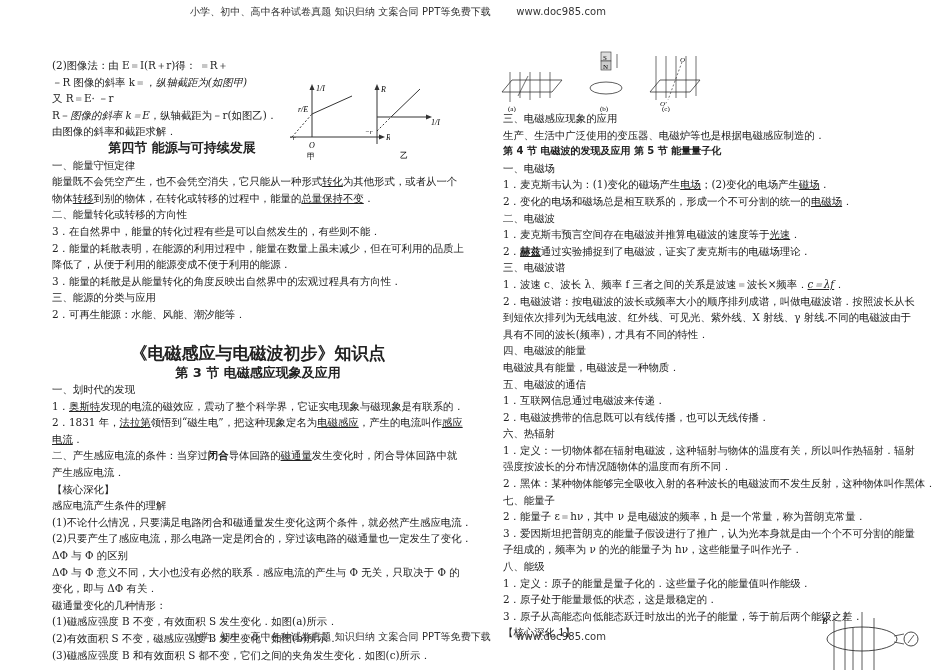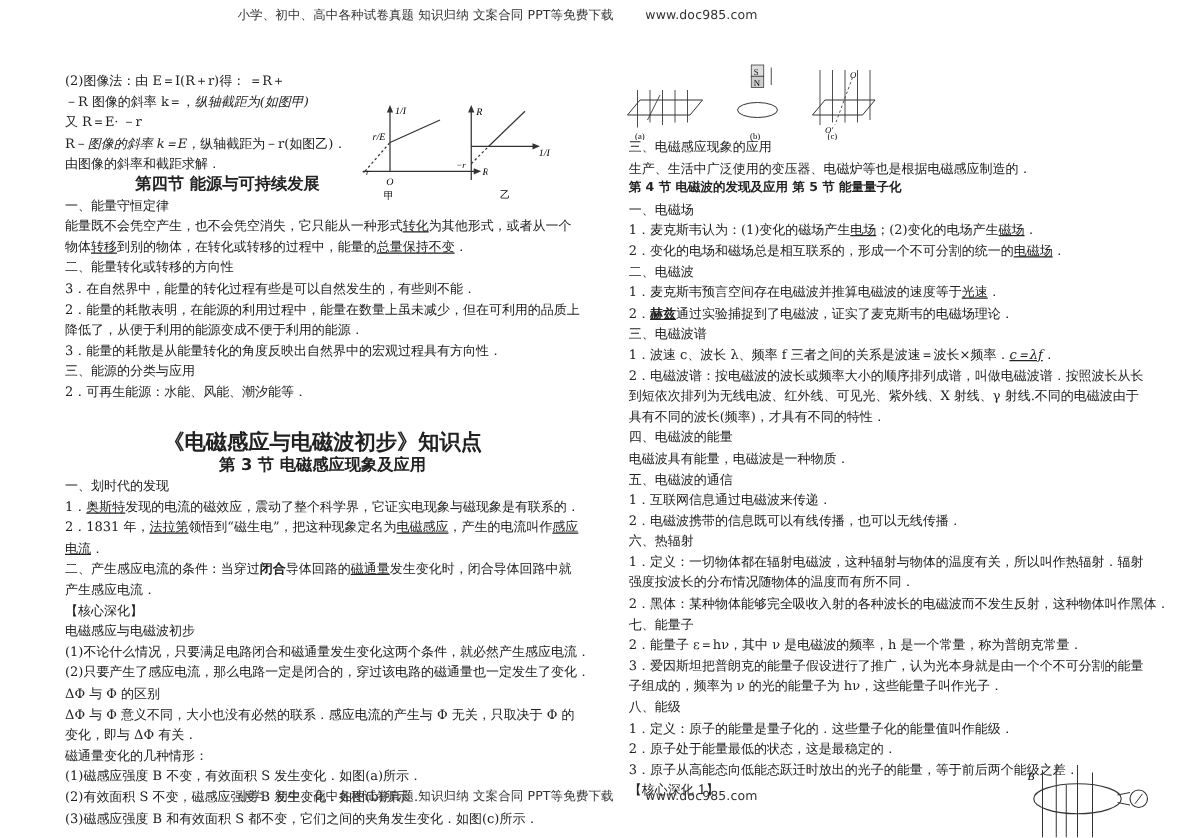--- a/index.html
+++ b/index.html
@@ -46,21 +46,21 @@
   <div class="ln">三、能源的分类与应用</div>
   <div class="ln">2．可再生能源：水能、风能、潮汐能等．</div>
 
   <div class="title">《电磁感应与电磁波初步》知识点</div>
   <div class="sec">第 3 节  电磁感应现象及应用</div>
   <div class="ln">一、划时代的发现</div>
   <div class="ln"><span>1．</span><span class="u">奥斯特</span><span>发现的电流的磁效应，震动了整个科学界，它证实电现象与磁现象是有联系的．</span></div>
   <div class="ln wrap"><span>2．1831 年，</span><span class="u">法拉第</span><span>领悟到“磁生电”，把这种现象定名为</span><span class="u">电磁感应</span><span>，产生的电流叫作</span><span class="u">感应电流</span><span>．</span></div>
   <div class="ln wrap"><span>二、产生感应电流的条件：当穿过</span><span class="b">闭合</span><span>导体回路的</span><span class="u">磁通量</span><span>发生变化时，闭合导体回路中就产生感应电流．</span></div>
   <div class="ln">【核心深化】</div>
-  <div class="ln">电磁感应与电磁波初步</div>
+  <div class="ln">感应电流产生条件的理解</div>
   <div class="ln">(1)不论什么情况，只要满足电路闭合和磁通量发生变化这两个条件，就必然产生感应电流．</div>
   <div class="ln">(2)只要产生了感应电流，那么电路一定是闭合的，穿过该电路的磁通量也一定发生了变化．</div>
   <div class="ln">ΔΦ 与 Φ 的区别</div>
   <div class="ln wrap">ΔΦ 与 Φ 意义不同，大小也没有必然的联系．感应电流的产生与 Φ 无关，只取决于 Φ 的变化，即与 ΔΦ 有关．</div>
   <div class="ln">磁通量变化的几种情形：</div>
   <div class="ln">(1)磁感应强度 B 不变，有效面积 S 发生变化．如图(a)所示．</div>
   <div class="ln">(2)有效面积 S 不变，磁感应强度 B 发生变化．如图(b)所示．</div>
   <div class="ln">(3)磁感应强度 B 和有效面积 S 都不变，它们之间的夹角发生变化．如图(c)所示．</div>
 </div>
 

